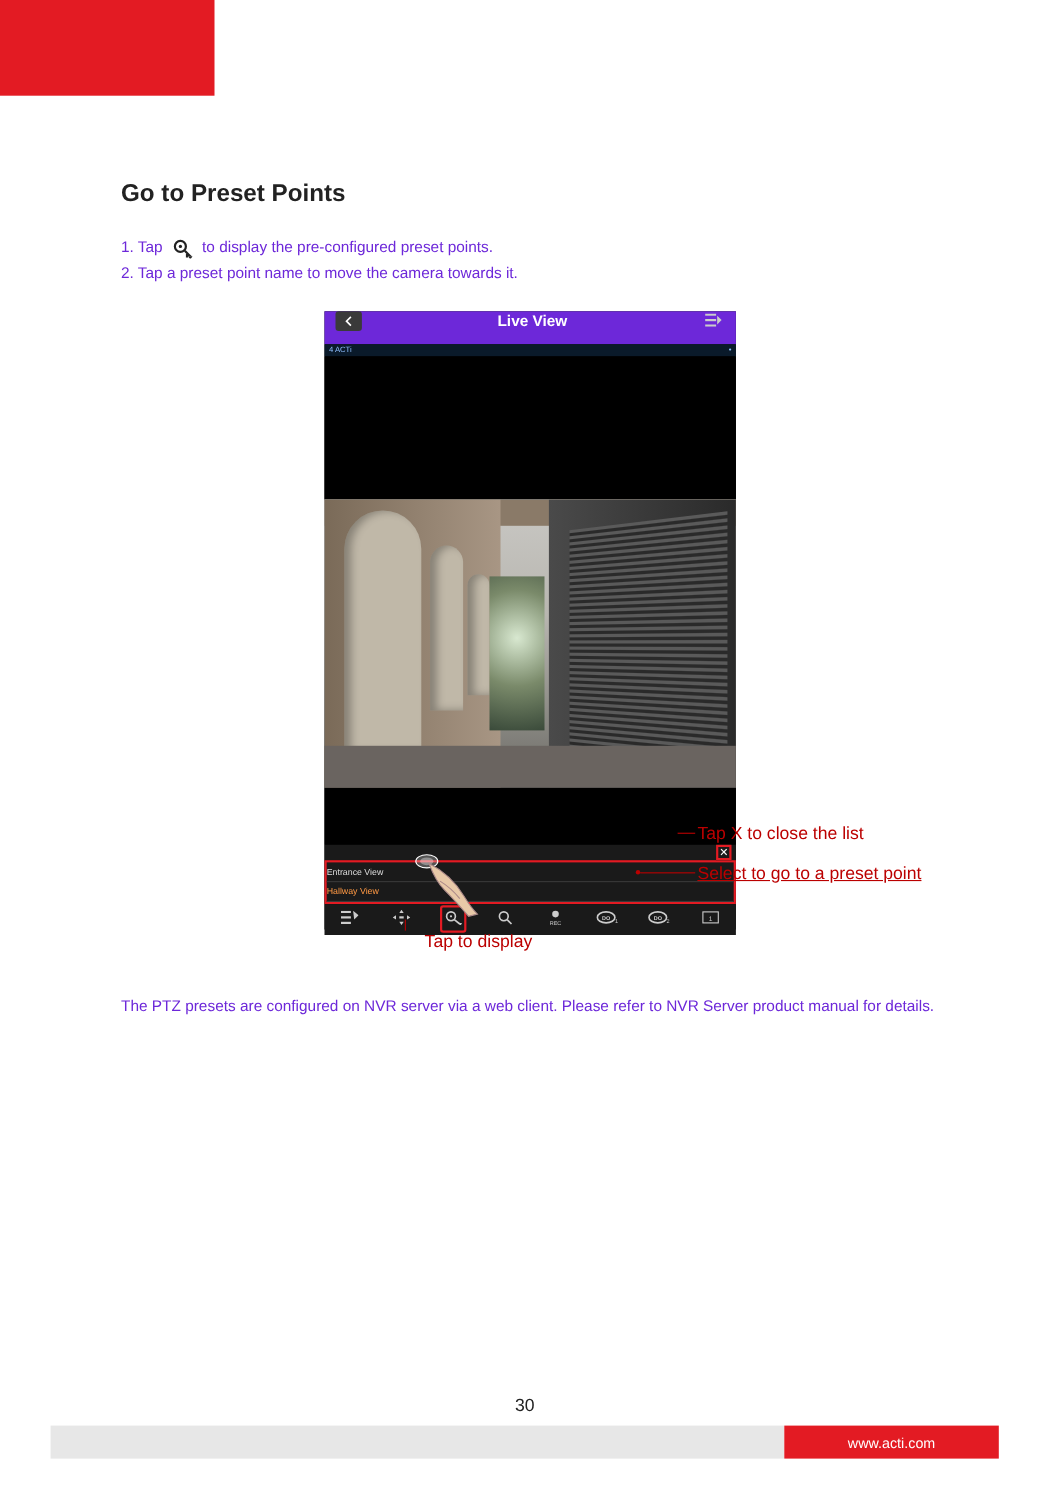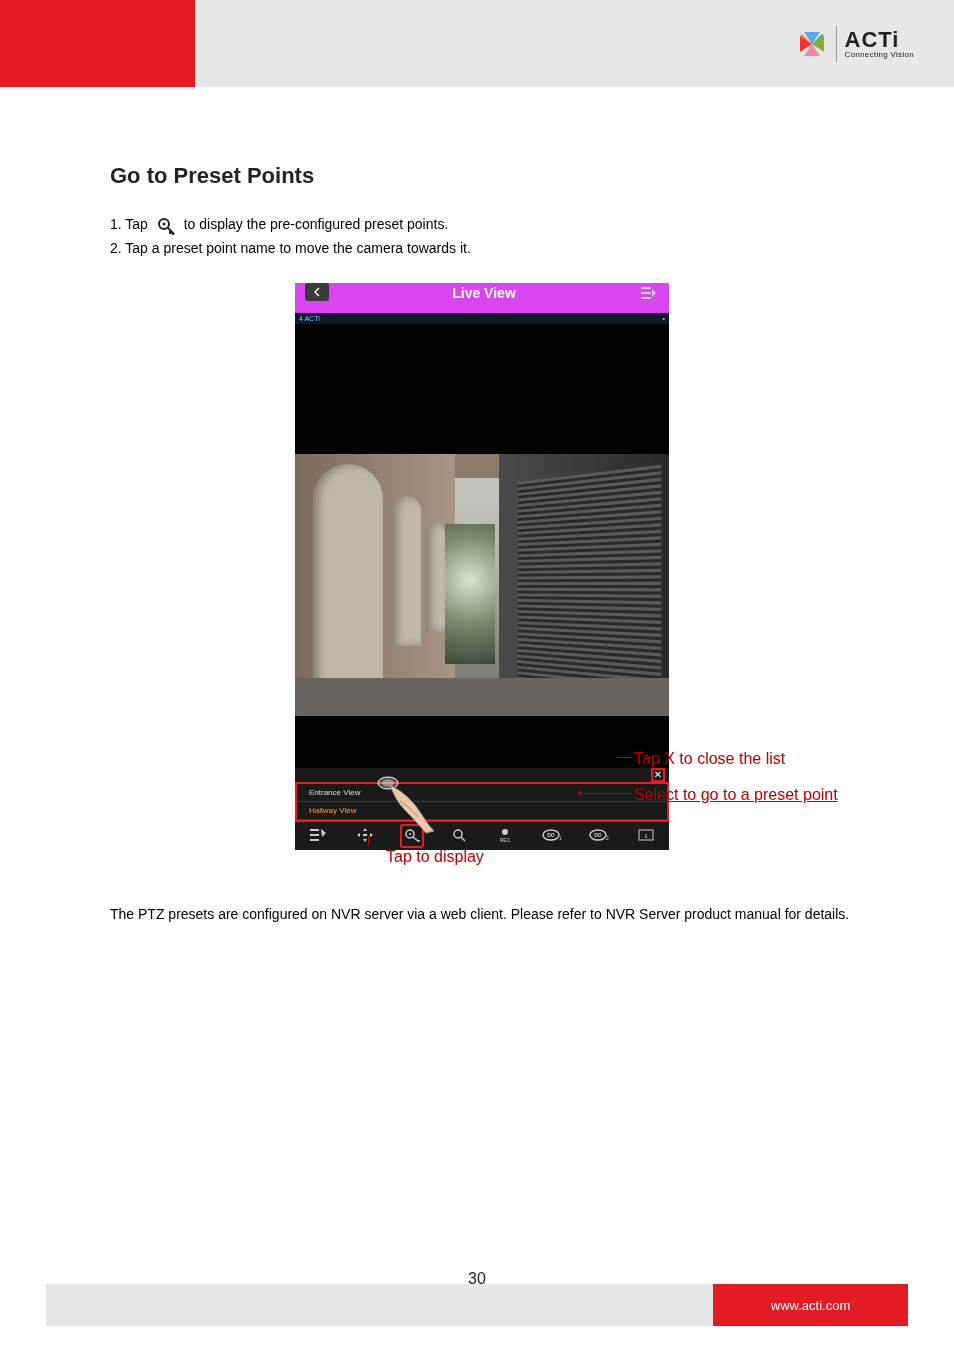--- a/index.html
+++ b/index.html
@@ -62,44 +62,44 @@
   }
   .heading {
     font-size: 22px;
     color: #222;
     font-weight: bold;
     margin-bottom: 24px;
     margin-top: 16px;
   }
   .body-text {
     font-size: 14px;
-    color: #000000;
+    color: #6d28d9;
     line-height: 1.7;
   }
   .inline-icon {
     display: inline-block;
     width: 20px;
     height: 20px;
     vertical-align: middle;
     margin: 0 4px;
   }
   .screenshot-wrap {
     position: relative;
     width: 374px;
     height: 562px;
     margin: 22px auto 0;
     background: #000;
   }
   .phone-header {
     height: 30px;
-    background: #d946ef;
-    display: flex;
-    align-items: flex-end;
+    background: #6d28d9;
+    display: flex;
+    align-items: flex-start;
     justify-content: space-between;
-    padding: 12px 10px;
+    padding: 0 10px;
   }
   .back-chevron {
     width: 24px;
     height: 18px;
     background: #3a3a3a;
     border-radius: 3px;
     display: flex;
     align-items: center;
     justify-content: center;
     color: #fff;
@@ -211,21 +211,21 @@
     margin-right: 4px;
   }
   .preset-list {
     border: 2px solid #e31b23;
     background: #1a1a1a;
   }
   .preset-item {
     height: 18px;
     display: flex;
     align-items: center;
-    padding-left: 12px;
+    padding-left: 0;
     color: #ddd;
     font-size: 8px;
     border-bottom: 1px solid #3a3a3a;
   }
   .preset-item.selected { color: #ff9944; }
   .bottom-bar {
     height: 28px;
     background: #1a1a1a;
     display: flex;
     align-items: center;
@@ -283,21 +283,21 @@
     font-size: 13px;
     color: #222;
     line-height: 1.5;
   }
   .footer {
     position: absolute;
     bottom: 24px;
     left: 46px;
     right: 46px;
     display: flex;
-    height: 42px;
+    height: 30px;
   }
   .footer-gray {
     flex: 1;
     background: #e7e7e7;
   }
   .footer-red {
     width: 195px;
     background: #e31b23;
     display: flex;
     align-items: center;
@@ -312,37 +312,20 @@
     transform: translateX(-50%);
     font-size: 16px;
     color: #222;
   }
 </style>
 </head>
 <body>
 
 <div class="header-bar">
   <div class="red-block"></div>
-  <div class="gray-block">
-    <div class="logo-group">
-      <svg class="logo-svg" viewBox="0 0 32 32">
-        <polygon points="8,4 24,4 16,16" fill="#5aa9e6"></polygon>
-        <polygon points="4,8 4,24 16,16" fill="#e33"></polygon>
-        <polygon points="28,8 28,24 16,16" fill="#8a3"></polygon>
-        <polygon points="8,28 24,28 16,16" fill="#e8a"></polygon>
-        <polygon points="6,6 16,16 4,8" fill="#e83"></polygon>
-        <polygon points="26,6 16,16 28,8" fill="#3a8"></polygon>
-      </svg>
-      <div class="logo-divider"></div>
-      <div class="logo-text">
-        <span class="logo-main">ACTi</span>
-        <span class="logo-sub">Connecting Vision</span>
-      </div>
-    </div>
-  </div>
 </div>
 
 <div class="content">
   <div class="heading">Go to Preset Points</div>
   <div class="body-text">
     <span>1.   Tap</span>
     <span class="inline-icon">
       <svg viewBox="0 0 20 20">
         <circle cx="8" cy="9" r="5" fill="none" stroke="#222" stroke-width="2"></circle>
         <circle cx="8" cy="9" r="1.5" fill="#222"></circle>

